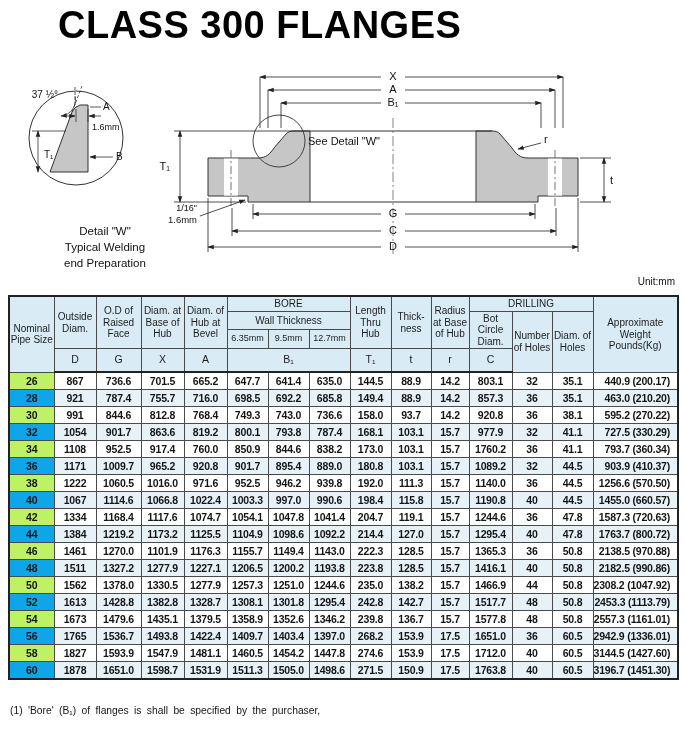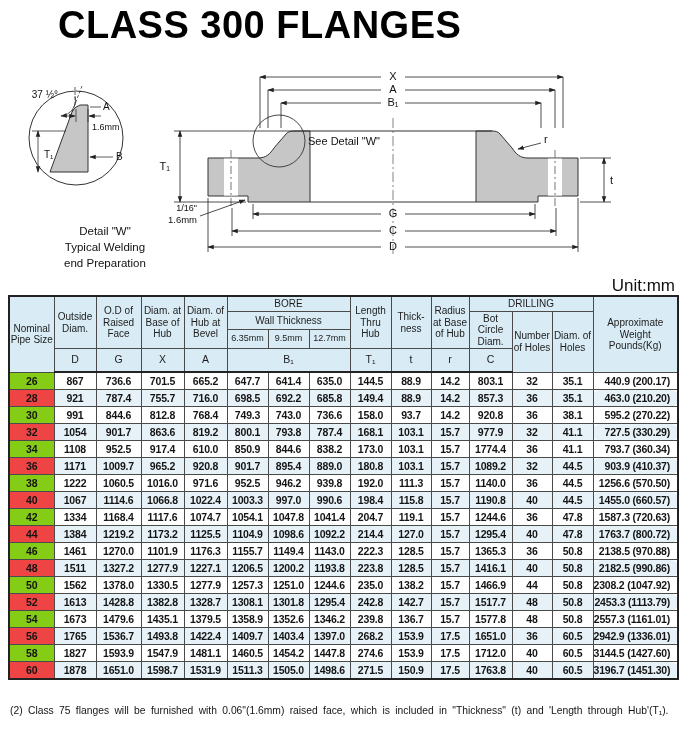--- a/index.html
+++ b/index.html
@@ -5,40 +5,40 @@
   html,body{margin:0;padding:0;}
   body{
     width:685px;height:751px;position:relative;background:#fff;
     font-family:"Liberation Sans", sans-serif;color:#111;overflow:hidden;
   }
   .page-title{
     position:absolute;left:58px;top:4px;font-size:38px;font-weight:bold;
     letter-spacing:.5px;color:#000;
   }
   .drawing{position:absolute;left:0;top:50px;width:685px;height:238px;}
-  .unit-label{position:absolute;top:276px;right:10px;font-size:17px;color:#111;margin-left:32px;}
+  .unit-label{position:absolute;top:276px;right:10px;font-size:10px;color:#111;margin-left:32px;}
   table.flange{
     position:absolute;left:8px;top:295px;width:669px;
     border-collapse:collapse;table-layout:fixed;
     border:2px solid #222;background:#fff;
   }
   table.flange th{
     background:#d9ecf5;font-weight:normal;font-size:10px;line-height:11.5px;
     border:1px solid #4a4a4a;padding:1px 0;color:#1c1c1c;text-align:center;
   }
   table.flange th.sz{font-size:9px;}
   table.flange tr.letters th{font-size:10.5px;border-bottom:2px solid #222;height:20px;}
   table.flange td{
     border:1px solid #4a4a4a;text-align:center;font-size:10.5px;font-weight:bold;
     height:16px;padding:0;color:#141414;letter-spacing:-0.2px;white-space:nowrap;
   }
-  table.flange td.nom{background:#84cc16;}
+  table.flange td.nom{background:#bef264;}
   table.flange tr.alt td{background:#e7f2f8;}
-  table.flange tr.alt td.nom{background:#ef4444;}
-  table.flange td.wt{text-align:right;padding-right:7px;border-radius:7px;}
+  table.flange tr.alt td.nom{background:#0ea5e9;}
+  table.flange td.wt{text-align:right;padding-right:7px;}
   .notes{position:absolute;left:10px;top:704px;width:670px;}
   .notes .notes-title{font-style:italic;font-size:13.5px;font-weight:bold;margin:0 0 2px 0;}
   .notes .note-line{font-size:10.3px;line-height:13px;word-spacing:2.5px;color:#151515;}
   svg text{font-family:"Liberation Sans", sans-serif;fill:#111;}
 </style>
 </head>
 <body>
 
 <div class="page-title">CLASS 300 FLANGES</div>
 
@@ -285,28 +285,28 @@
         <td>977.9</td>
         <td>32</td>
         <td>41.1</td>
         <td class="wt">727.5  (330.29)</td>
       </tr>
       <tr>
         <td class="nom">34</td>
         <td>1108</td>
         <td>952.5</td>
         <td>917.4</td>
-        <td>610.0</td>
+        <td>760.0</td>
         <td>850.9</td>
         <td>844.6</td>
         <td>838.2</td>
         <td>173.0</td>
         <td>103.1</td>
         <td>15.7</td>
-        <td>1774.4</td>
+        <td>1760.2</td>
         <td>36</td>
         <td>41.1</td>
         <td class="wt">793.7  (360.34)</td>
       </tr>
       <tr class="alt">
         <td class="nom">36</td>
         <td>1171</td>
         <td>1009.7</td>
         <td>965.2</td>
         <td>920.8</td>
@@ -522,14 +522,14 @@
         <td>17.5</td>
         <td>1763.8</td>
         <td>40</td>
         <td>60.5</td>
         <td class="wt">3196.7 (1451.30)</td>
       </tr>
     </tbody>
 </table>
 
 <div class="notes">
-  <div class="note-line">(2) Class 75 flanges will be furnished with 0.06"(1.6mm) raised face, which is included in "Thickness" (t) and 'Length through Hub'(T₁).</div>
+  <div class="note-line">(1) 'Bore' (B₁) of flanges is shall be specified by the purchaser,</div>
 </div>
 
 </body></html>

